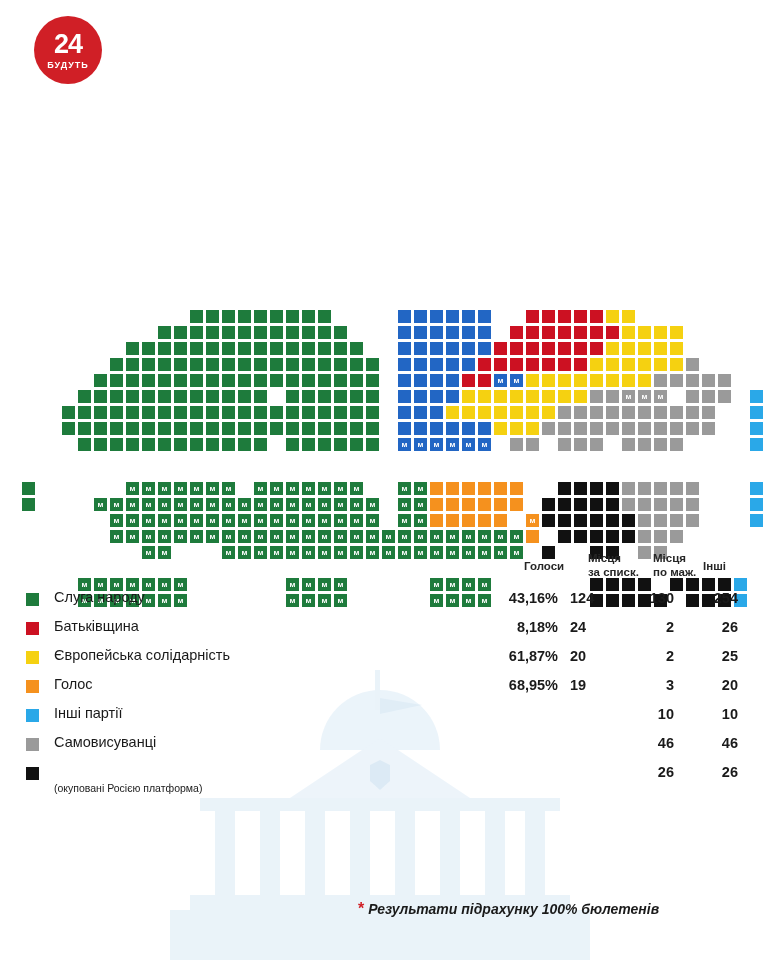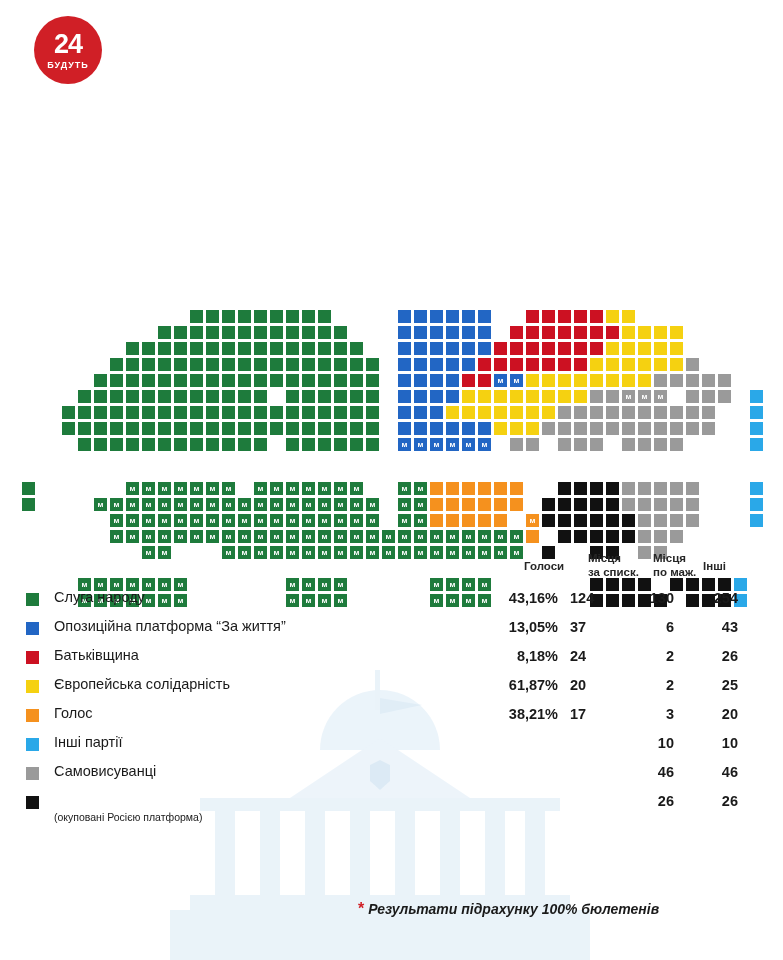--- a/index.html
+++ b/index.html
@@ -734,48 +734,40 @@
   <div class="rows" id="rows">
       <div class="row">
         <div class="swatch" style="background: rgb(30, 123, 60);"></div>
         <div class="party">Слуга народу</div>
         <div class="num c-votes">43,16%</div>
         <div class="num c-list">124</div>
         <div class="num c-maj">130</div>
         <div class="num c-tot">254</div>
       </div>
       <div class="row">
-        <div class="swatch" style="background: rgb(34, 102, 196);"></div>
-        <div class="party">Опозиційна платформа “За життя”</div>
-        <div class="num c-votes">13,05%</div>
-        <div class="num c-list">37</div>
-        <div class="num c-maj">6</div>
-        <div class="num c-tot">43</div>
-      </div>
-      <div class="row">
         <div class="swatch" style="background: rgb(204, 17, 34);"></div>
         <div class="party">Батьківщина</div>
         <div class="num c-votes">8,18%</div>
         <div class="num c-list">24</div>
         <div class="num c-maj">2</div>
         <div class="num c-tot">26</div>
       </div>
       <div class="row">
         <div class="swatch" style="background: rgb(245, 209, 17);"></div>
         <div class="party">Європейська солідарність</div>
         <div class="num c-votes">61,87%</div>
         <div class="num c-list">20</div>
         <div class="num c-maj">2</div>
         <div class="num c-tot">25</div>
       </div>
       <div class="row">
         <div class="swatch" style="background: rgb(245, 145, 30);"></div>
         <div class="party">Голос</div>
-        <div class="num c-votes">38,21%</div>
-        <div class="num c-list">17</div>
+        <div class="num c-votes">68,95%</div>
+        <div class="num c-list">19</div>
         <div class="num c-maj">3</div>
         <div class="num c-tot">20</div>
       </div>
       <div class="row">
         <div class="swatch" style="background: rgb(42, 168, 232);"></div>
         <div class="party">Інші партії</div>
         <div class="num c-votes"></div>
         <div class="num c-list"></div>
         <div class="num c-maj">10</div>
         <div class="num c-tot">10</div>

